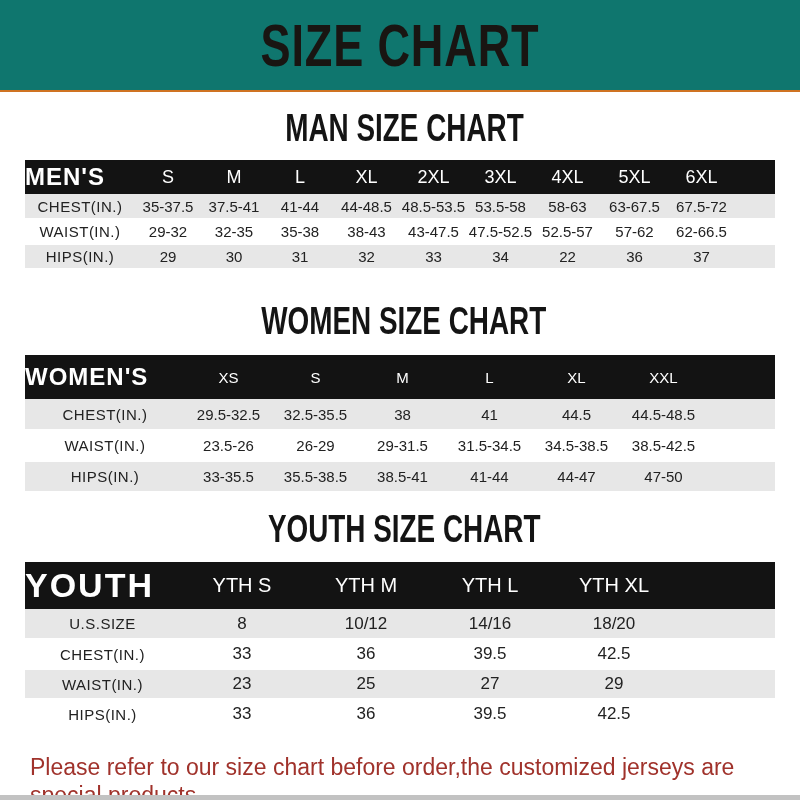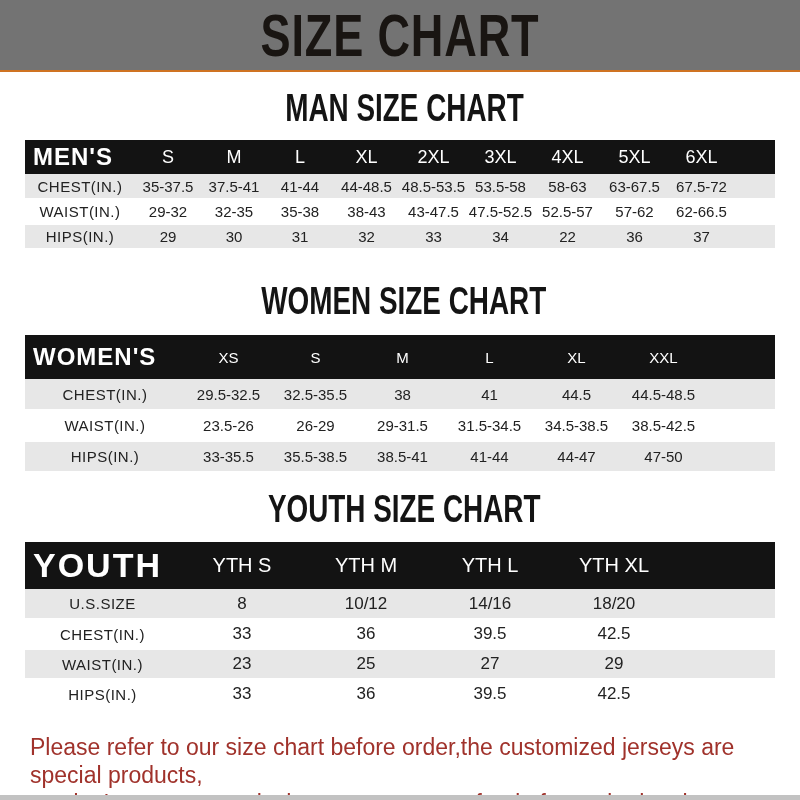--- a/index.html
+++ b/index.html
@@ -11,22 +11,22 @@
     width: 800px;
     height: 800px;
     position: relative;
     overflow: hidden;
   }
   .page { width: 800px; height: 800px; position: relative; }
 
   
   .banner {
     width: 800px;
-    height: 72px;
-    background: #737373;
+    height: 92px;
+    background: #0f766e;
     border-bottom: 2px solid #cf7322;
     display: flex;
     align-items: center;
     justify-content: center;
   }
   .banner-title {
     font-weight: bold;
     font-size: 55px;
     color: #191512;
     letter-spacing: 1px;
@@ -63,21 +63,21 @@
   }
   .size-table thead th {
     background: #131313;
     color: #ffffff;
     font-weight: bold;
     vertical-align: middle;
     white-space: nowrap;
   }
   .size-table thead th.tbl-label {
     text-align: left;
-    padding-left: 8px;
+    padding-left: 0;
   }
   .size-table thead th.size-col { text-align: center; font-weight: normal; }
   .size-table td {
     text-align: center;
     vertical-align: middle;
     font-size: 15px;
     color: #222;
     border-bottom: 2px solid #ffffff;
     white-space: nowrap;
   }

